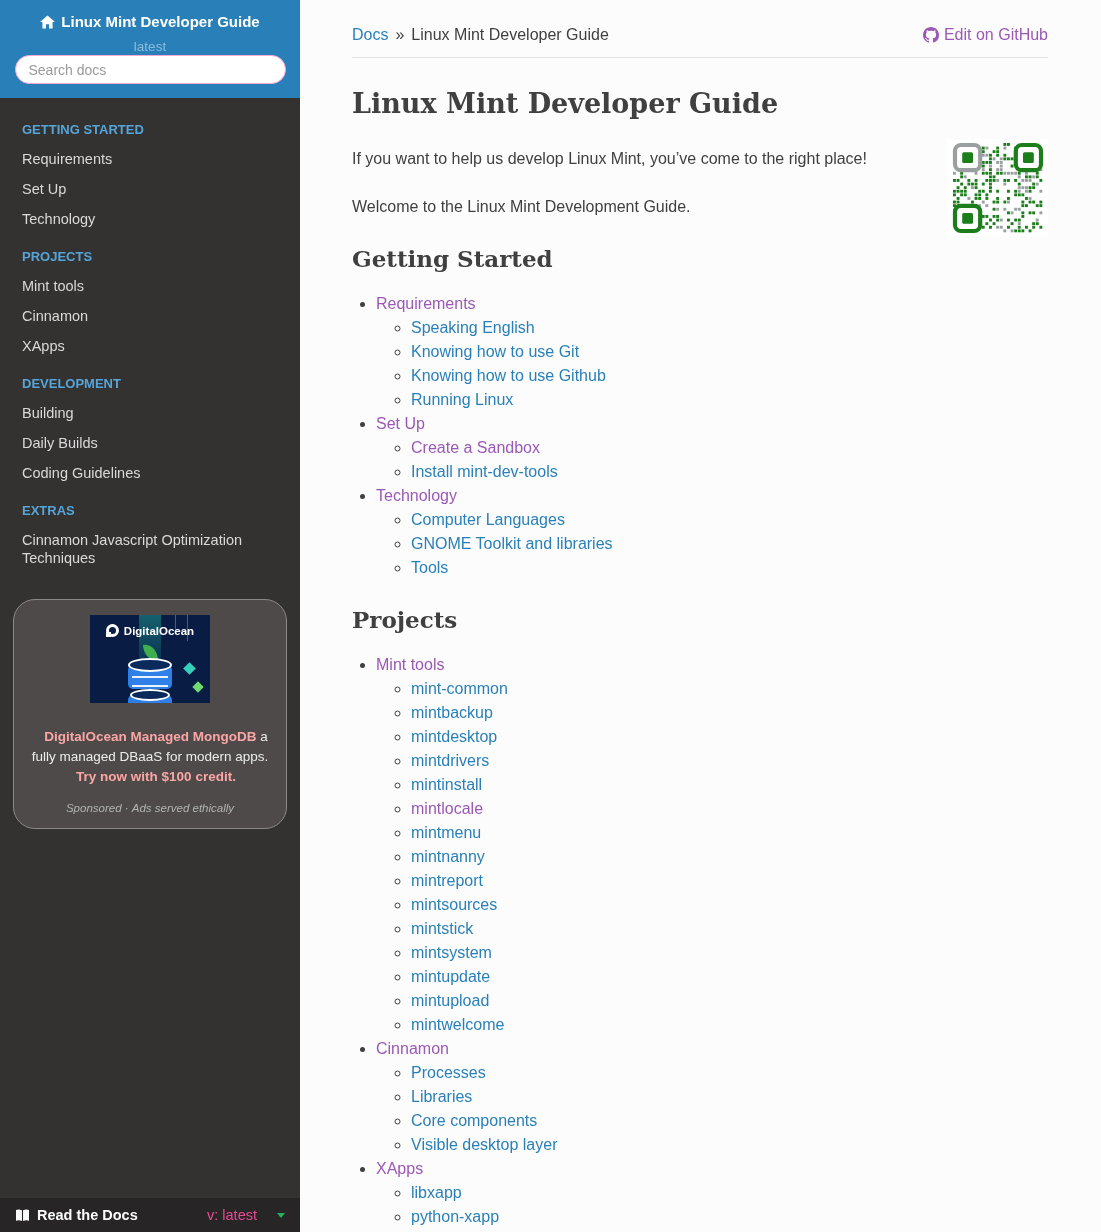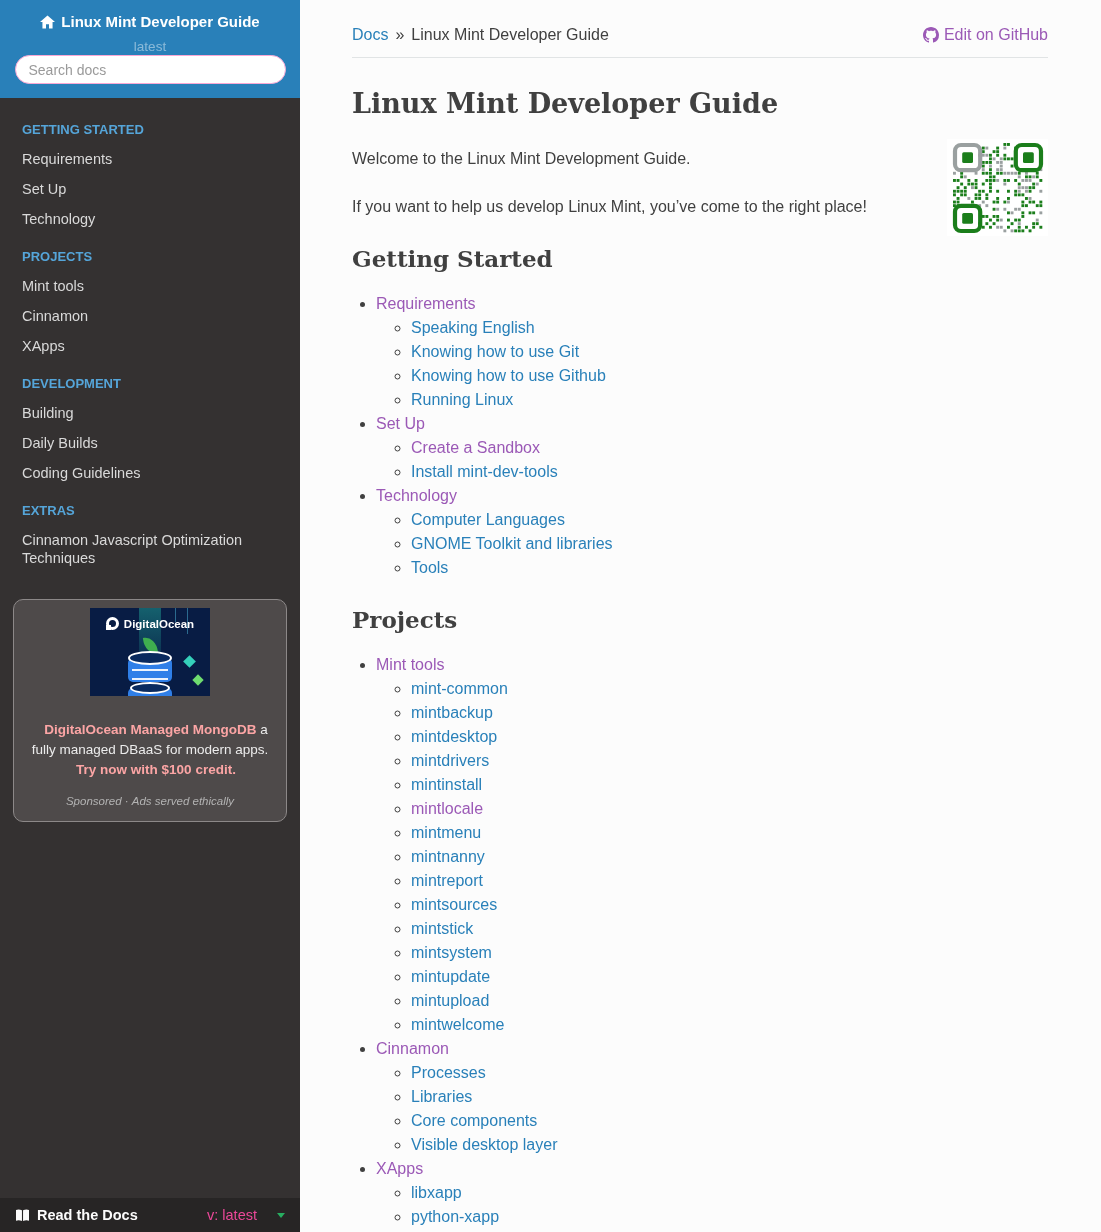--- a/index.html
+++ b/index.html
@@ -36,21 +36,21 @@
   }
   .sidebar-menu ul { list-style:none; }
   .sidebar-menu li a {
     display:block; color:#d9d9d9; font-size:14.5px;
     padding:6px 22px; line-height:18px;
   }
 
   
   .ad-panel {
     margin:26px 13px 0; background:#4e4a4a; border:1px solid #8c8888;
-    border-radius:10px; padding:8px 14px 14px; text-align:center;
+    border-radius:22px; padding:15px 14px 14px; text-align:center;
   }
   .ad-img {
     width:120px; height:88px; background:#081c44; position:relative;
     margin:0 auto 24px; overflow:hidden;
   }
   .ad-beam { position:absolute; left:49px; top:0; width:22px; height:70px;
     background:linear-gradient(to bottom, rgba(36,180,160,0.45), rgba(36,180,160,0)); }
   .ad-logo-row { position:absolute; top:9px; left:0; right:0;
     display:flex; justify-content:center; align-items:center; gap:5px; }
   .do-mark { width:13px; height:13px; border:3px solid #fff; border-radius:50%; position:relative; }
@@ -453,22 +453,22 @@
           <rect x="81.60000000000001" y="90.4" width="2.9000000000000004" height="2.9000000000000004" fill="#1b7e1b"></rect>
           <rect x="8" y="6" width="25.2" height="25.2" rx="6" fill="none" stroke="#9aa0a0" stroke-width="4.2"></rect>
           <rect x="15.2" y="13.2" width="10.8" height="10.8" rx="1.5" fill="#1b7e1b"></rect>
           <rect x="68.8" y="6" width="25.2" height="25.2" rx="6" fill="none" stroke="#1b7e1b" stroke-width="4.2"></rect>
           <rect x="76" y="13.2" width="10.8" height="10.8" rx="1.5" fill="#1b7e1b"></rect>
           <rect x="8" y="66.8" width="25.2" height="25.2" rx="6" fill="none" stroke="#1b7e1b" stroke-width="4.2"></rect>
           <rect x="15.2" y="74" width="10.8" height="10.8" rx="1.5" fill="#1b7e1b"></rect>
         </svg>
     </span>
 
+    <p class="body-par">If you want to help us develop Linux Mint, you’ve come to the right place!</p>
     <p class="body-par">Welcome to the Linux Mint Development Guide.</p>
-    <p class="body-par">If you want to help us develop Linux Mint, you’ve come to the right place!</p>
 
     <h2 class="section-heading">Getting Started</h2>
     <div id="toc-0">
         <ul class="toc-l1">
           <li><a href="#" class="visited">Requirements</a><ul class="toc-l2">
               <li><a href="#" class="">Speaking English</a></li>
               <li><a href="#" class="">Knowing how to use Git</a></li>
               <li><a href="#" class="">Knowing how to use Github</a></li>
               <li><a href="#" class="">Running Linux</a></li>
             </ul></li>

